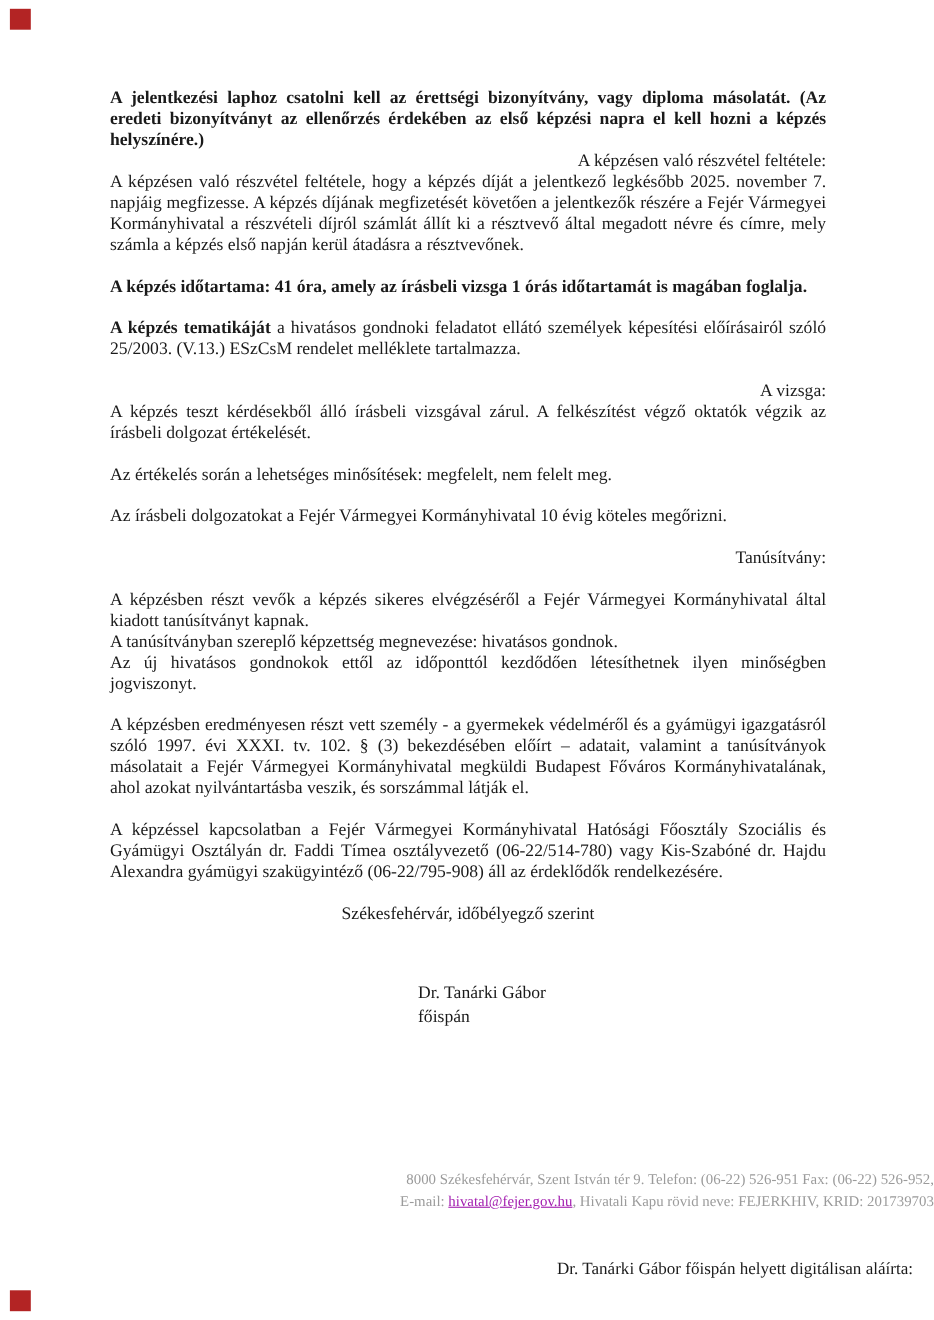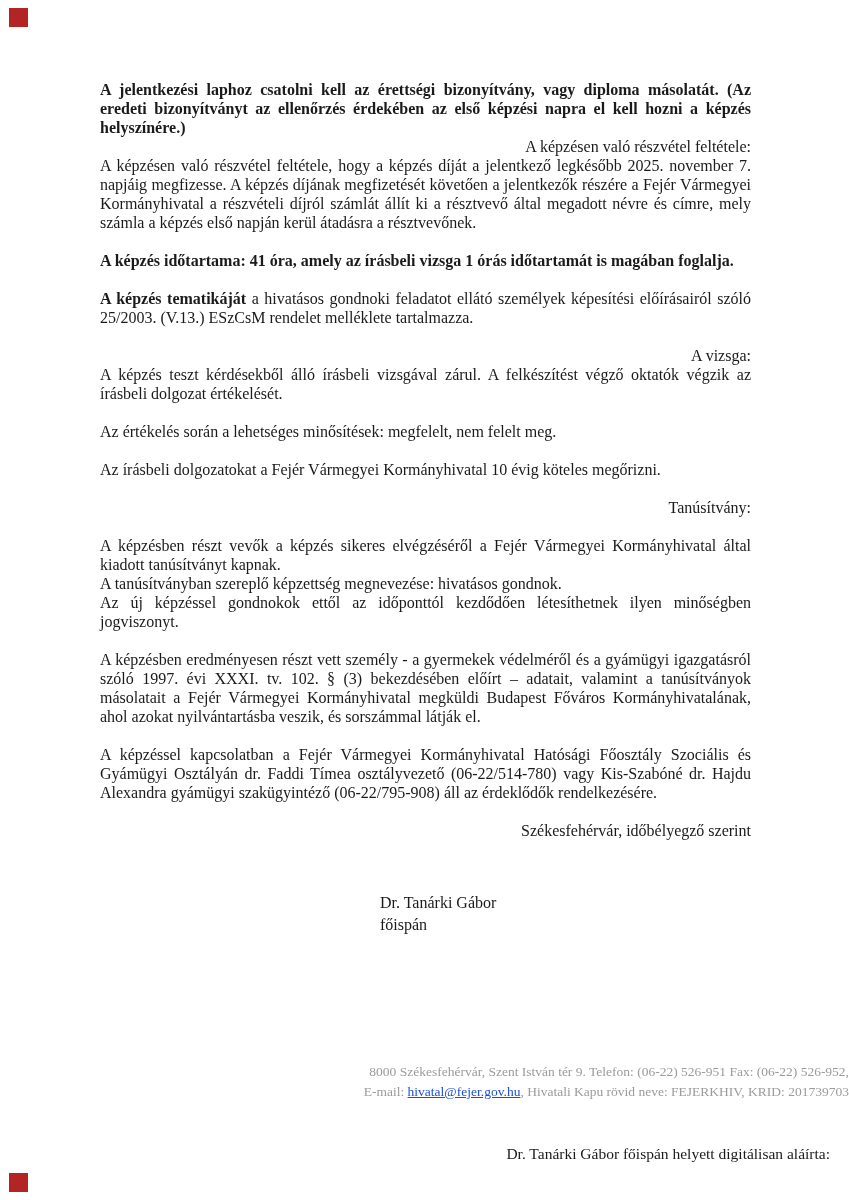--- a/index.html
+++ b/index.html
@@ -14,37 +14,37 @@
   .content{
     position:absolute;
     left:100px;top:80px;width:651px;
     font-size:16px;line-height:19px;
     text-align:justify;
   }
   .content p{margin:0;}
   .gap{height:19px;}
   .bold{font-weight:bold;}
   .heading{font-weight:normal;text-align:right;}
-  .dateline{text-align:right;}
+  .dateline{text-align:center;}
   .signature-block{
     margin-top:52px;
     margin-left:280px;
     width:370px;
     line-height:22px;
   }
   .footer{
     position:absolute;
     left:0;right:0;top:1062px;
     text-align:right;
     color:#9b9b9b;
     font-size:13.5px;
     line-height:20px;
   }
   .footer a{
-    color:#1d4ed8;
+    color:#a21caf;
   }
   .digital-signature{
     position:absolute;
     right:19px;top:1142px;
     text-align:right;
     font-size:15.5px;
     line-height:23px;
     color:#1a1a1a;
   }
   .corner-marker{
@@ -92,21 +92,21 @@
     <p>Az írásbeli dolgozatokat a Fejér Vármegyei Kormányhivatal 10 évig köteles megőrizni.</p>
 
     <div class="gap"></div>
 
     <p class="heading">Tanúsítvány:</p>
 
     <div class="gap"></div>
 
     <p>A képzésben részt vevők a képzés sikeres elvégzéséről a Fejér Vármegyei Kormányhivatal által kiadott tanúsítványt kapnak.</p>
     <p>A tanúsítványban szereplő képzettség megnevezése: hivatásos gondnok.</p>
-    <p>Az új képzéssel gondnokok ettől az időponttól kezdődően létesíthetnek ilyen minőségben jogviszonyt.</p>
+    <p>Az új hivatásos gondnokok ettől az időponttól kezdődően létesíthetnek ilyen minőségben jogviszonyt.</p>
 
     <div class="gap"></div>
 
     <p>A képzésben eredményesen részt vett személy - a gyermekek védelméről és a gyámügyi igazgatásról szóló 1997. évi XXXI. tv. 102. § (3) bekezdésében előírt – adatait, valamint a tanúsítványok másolatait a Fejér Vármegyei Kormányhivatal megküldi Budapest Főváros Kormányhivatalának, ahol azokat nyilvántartásba veszik, és sorszámmal látják el.</p>
 
     <div class="gap"></div>
 
     <p>A képzéssel kapcsolatban a Fejér Vármegyei Kormányhivatal Hatósági Főosztály Szociális és Gyámügyi Osztályán dr. Faddi Tímea osztályvezető (06-22/514-780) vagy Kis-Szabóné dr. Hajdu Alexandra gyámügyi szakügyintéző (06-22/795-908) áll az érdeklődők rendelkezésére.</p>
 
     <div class="gap"></div>

